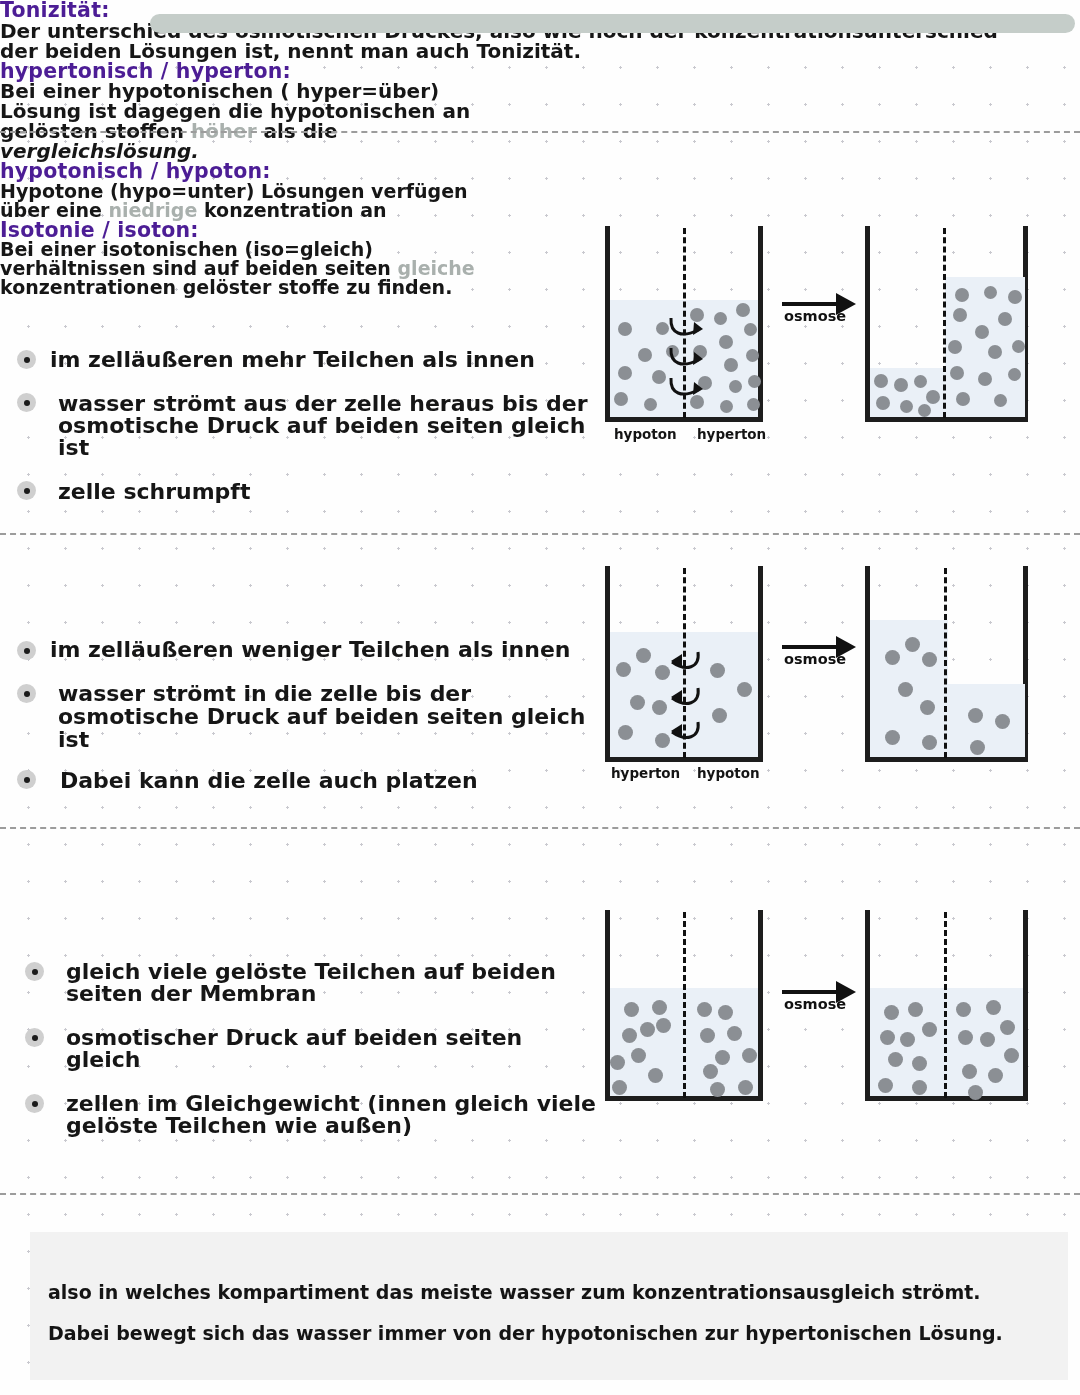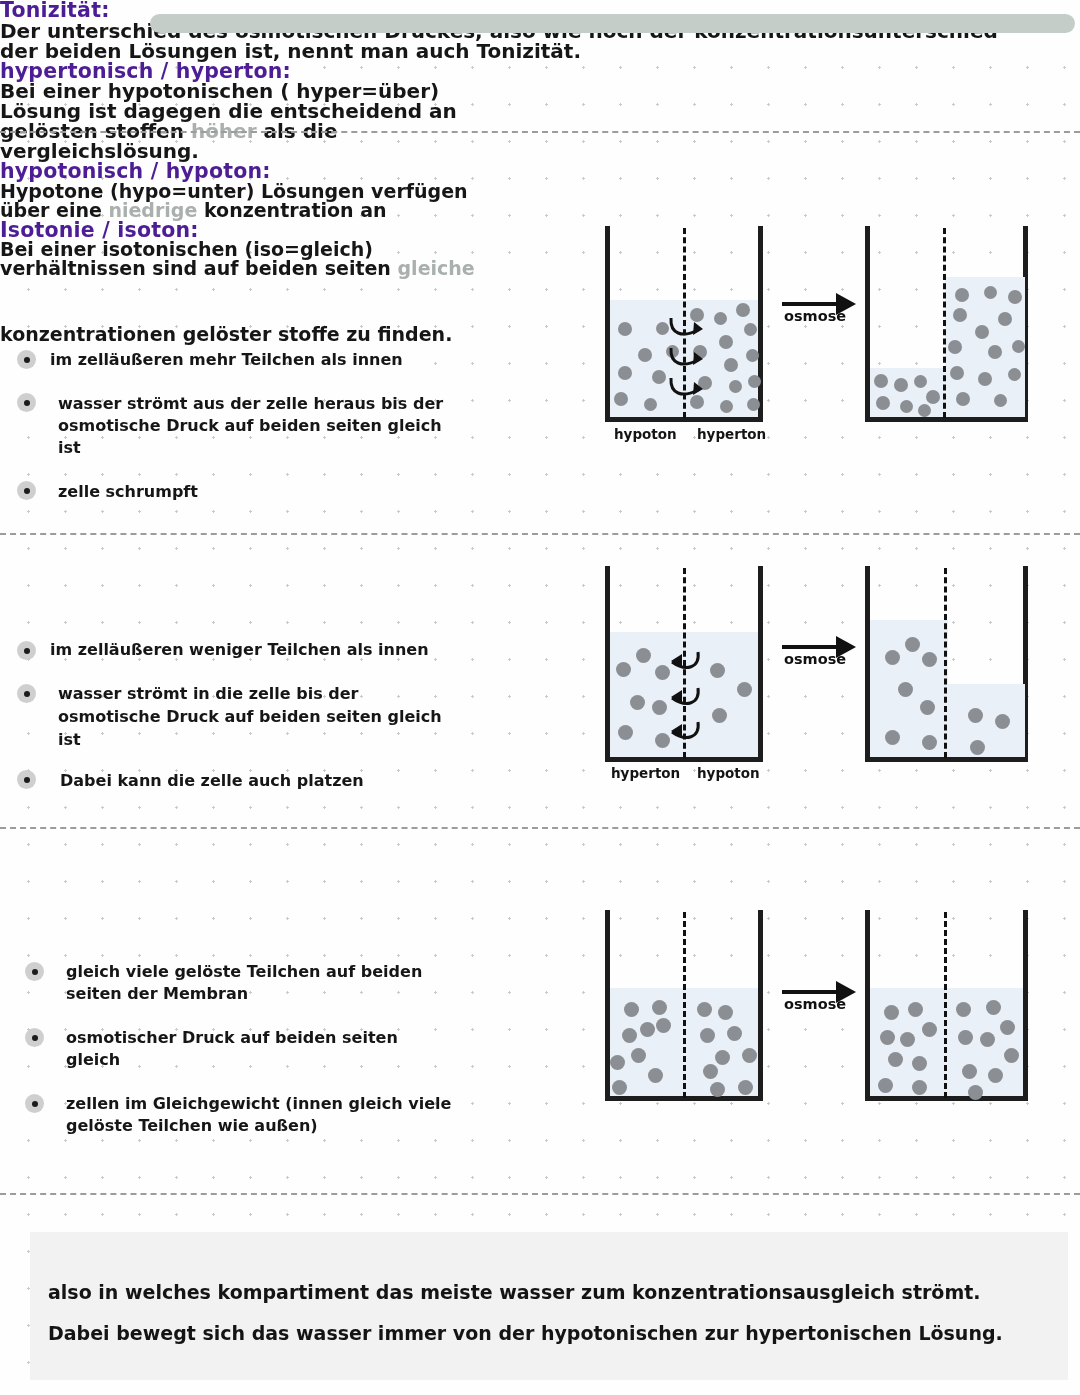--- a/index.html
+++ b/index.html
@@ -36,21 +36,21 @@
   .hl-bar{
     position:absolute;height:19px;border-radius:10px;background:#c5cdc9;
   }
 
   
   .bullet{
     position:absolute;width:19px;height:19px;border-radius:50%;
     background:#cfcfcf;display:flex;align-items:center;justify-content:center;
   }
   .bullet i{display:block;width:6px;height:6px;border-radius:50%;background:#1b1b1b;}
-  .b-text{position:absolute;font-size:16px;font-weight:700;line-height:23px;color:#161616;white-space:pre;}
+  .b-text{position:absolute;font-size:22px;font-weight:700;line-height:23px;color:#161616;white-space:pre;}
 
   
   .divider{
     position:absolute;left:0;width:1080px;height:0;
     border-top:2.2px dashed #9c9c9c;
   }
 
   
   .beaker{position:absolute;}
   .bk-wall{position:absolute;background:#1d1d1d;}
@@ -89,23 +89,23 @@
   <div class="hl-bar" style="left:150px;top:14px;width:925px;"></div>
 
   <div class="body-line" style="left:30px;top:47px;">Der unterschied des osmotischen Druckes, also wie hoch der konzentrationsunterschied</div>
   <div class="body-line" style="left:30px;top:88px;">der beiden Lösungen ist, nennt man auch Tonizität.</div>
 
   <div class="divider" style="top:131px;"></div>
 
   <div class="h-line" style="left:32px;top:162px;">hypertonisch / hyperton:</div>
 
   <div class="body-line" style="left:32px;top:195px;">Bei einer hypotonischen ( hyper=über)</div>
-  <div class="body-line" style="left:32px;top:232px;">Lösung ist dagegen die entscheidend an</div>
+  <div class="body-line" style="left:32px;top:232px;">Lösung ist dagegen die hypotonischen an</div>
   <div class="body-line" style="left:32px;top:270px;"><span>gelösten stoffen </span><span class="grey">höher</span><span> als die</span></div>
-  <div class="body-line" style="left:32px;top:308px;">vergleichslösung.</div>
+  <div class="body-line" style="left:32px;top:308px;font-style:italic;">vergleichslösung.</div>
 
   <div class="bullet" style="left:17px;top:350px;">
       <i></i>
     </div>
   <div class="b-text" style="left:50px;top:348px;">im zelläußeren mehr Teilchen als innen</div>
 
   <div class="bullet" style="left:17px;top:393px;">
       <i></i>
     </div>
   <div class="b-text" style="left:58px;top:392px;">wasser strömt aus der zelle heraus bis der</div>
@@ -285,21 +285,21 @@
     <div class="dot" style="left:968px;top:708px;width:15px;height:15px;"></div>
     <div class="dot" style="left:995px;top:714px;width:15px;height:15px;"></div>
     <div class="dot" style="left:970px;top:740px;width:15px;height:15px;"></div>
   </div>
 
   <div class="divider" style="top:827px;"></div>
 
   <div class="h-line" style="left:32px;top:855px;">Isotonie / isoton:</div>
   <div class="small-body" style="left:32px;top:880px;">Bei einer isotonischen (iso=gleich)</div>
   <div class="small-body" style="left:32px;top:903px;"><span>verhältnissen sind auf beiden seiten </span><span class="grey">gleiche</span></div>
-  <div class="small-body" style="left:32px;top:926px;margin-top:47px;">konzentrationen gelöster stoffe zu finden.</div>
+  <div class="small-body" style="left:32px;top:926px;">konzentrationen gelöster stoffe zu finden.</div>
 
   <div class="bullet" style="left:25px;top:962px;">
       <i></i>
     </div>
   <div class="b-text" style="left:66px;top:960px;">gleich viele gelöste Teilchen auf beiden</div>
   <div class="b-text" style="left:66px;top:982px;">seiten der Membran</div>
 
   <div class="bullet" style="left:25px;top:1028px;">
       <i></i>
     </div>

